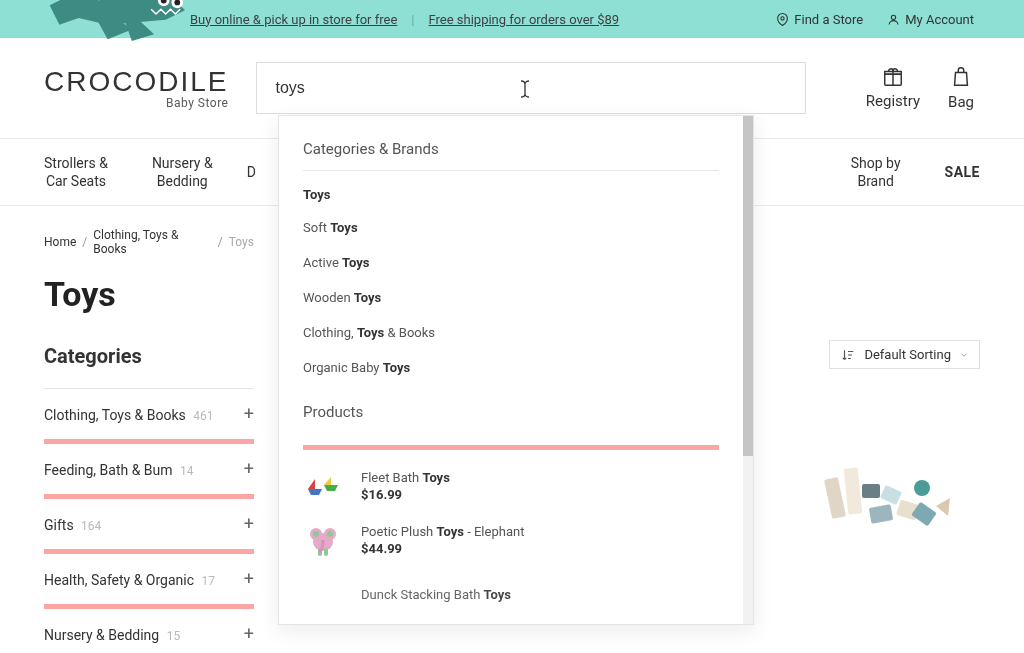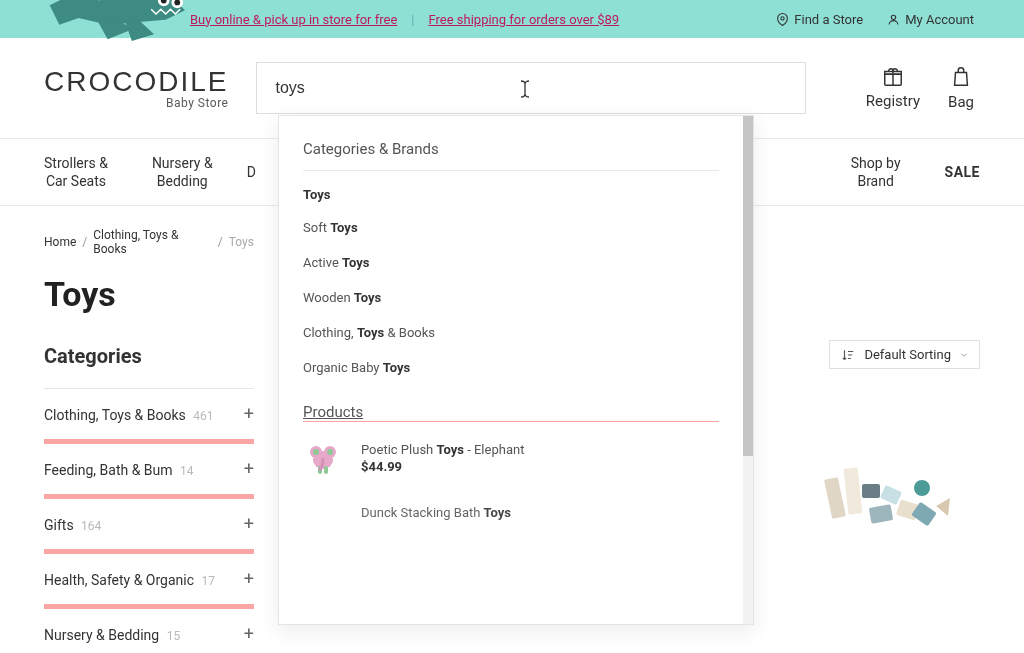--- a/index.html
+++ b/index.html
@@ -17,21 +17,21 @@
     height: 38px;
     display: flex;
     align-items: center;
     justify-content: space-between;
     padding: 0 50px 0 190px;
     font-size: 13px;
     color: #333;
     position: relative;
   }
   .topbar .promo { display: flex; align-items: center; gap: 14px; }
-  .topbar .promo a { color: #be185d; text-decoration: underline; cursor: pointer; }
+  .topbar .promo a { color: #404040; text-decoration: underline; cursor: pointer; }
   .topbar .promo .sep { color: #58b4a8; }
   .topbar .right { display: flex; align-items: center; gap: 24px; }
   .topbar .right .link { display: flex; align-items: center; gap: 5px; cursor: pointer; }
   .croc {
     position: absolute;
     left: 40px; top: -30px;
     width: 145px; height: 90px;
     pointer-events: none;
   }
 
@@ -228,25 +228,24 @@
   .ac-item {
     font-size: 13px;
     color: #555;
     margin-bottom: 20px;
     cursor: pointer;
   }
   .ac-item b { color: #333; }
   .ac-products-title {
     font-size: 15px;
     color: #555;
-    padding-bottom: 0;
-    border-bottom: 1px solid #fca5a5;
+    padding-bottom: 24px;
+    border-bottom: 5px solid #fca5a5;
     margin-top: 28px;
     margin-bottom: 16px;
-    text-decoration: underline;
   }
   .ac-prod {
     display: flex;
     align-items: center;
     gap: 18px;
     margin-bottom: 14px;
     cursor: pointer;
   }
   .ac-prod .thumb {
     width: 40px; height: 40px;
@@ -417,20 +416,34 @@
     </div>
     <div class="ac-item">
       <span>Clothing, </span><b>Toys</b><span> &amp; Books</span>
     </div>
     <div class="ac-item">
       <span>Organic Baby </span><b>Toys</b><span></span>
     </div>
 
     <div class="ac-products-title">Products</div>
 
+    <div class="ac-prod">
+      <div class="thumb">
+        <svg width="38" height="30" viewBox="0 0 38 30">
+          <path d="M4,18 L18,18 L15,24 L7,24 Z" fill="#4273c4"></path>
+          <path d="M11,8 L11,18 L4,18 Z" fill="#d84444"></path>
+          <path d="M20,14 L34,14 L31,20 L23,20 Z" fill="#42b049"></path>
+          <path d="M27,6 L27,14 L20,14 Z" fill="#f0c93c"></path>
+        </svg>
+      </div>
+      <div class="info">
+        <div class="name"><span>Fleet Bath </span><b>Toys</b><span></span></div>
+        <div class="price">$16.99</div>
+      </div>
+    </div>
 
     <div class="ac-prod">
       <div class="thumb">
         <svg width="34" height="36" viewBox="0 0 34 36">
           <ellipse cx="17" cy="20" rx="10" ry="9" fill="#e6a9c9"></ellipse>
           <circle cx="10" cy="12" r="6" fill="#e6a9c9"></circle>
           <circle cx="24" cy="12" r="6" fill="#e6a9c9"></circle>
           <circle cx="10" cy="12" r="3" fill="#8fc995"></circle>
           <circle cx="24" cy="12" r="3" fill="#8fc995"></circle>
           <rect x="12" y="26" width="4" height="8" rx="2" fill="#8fc995"></rect>

